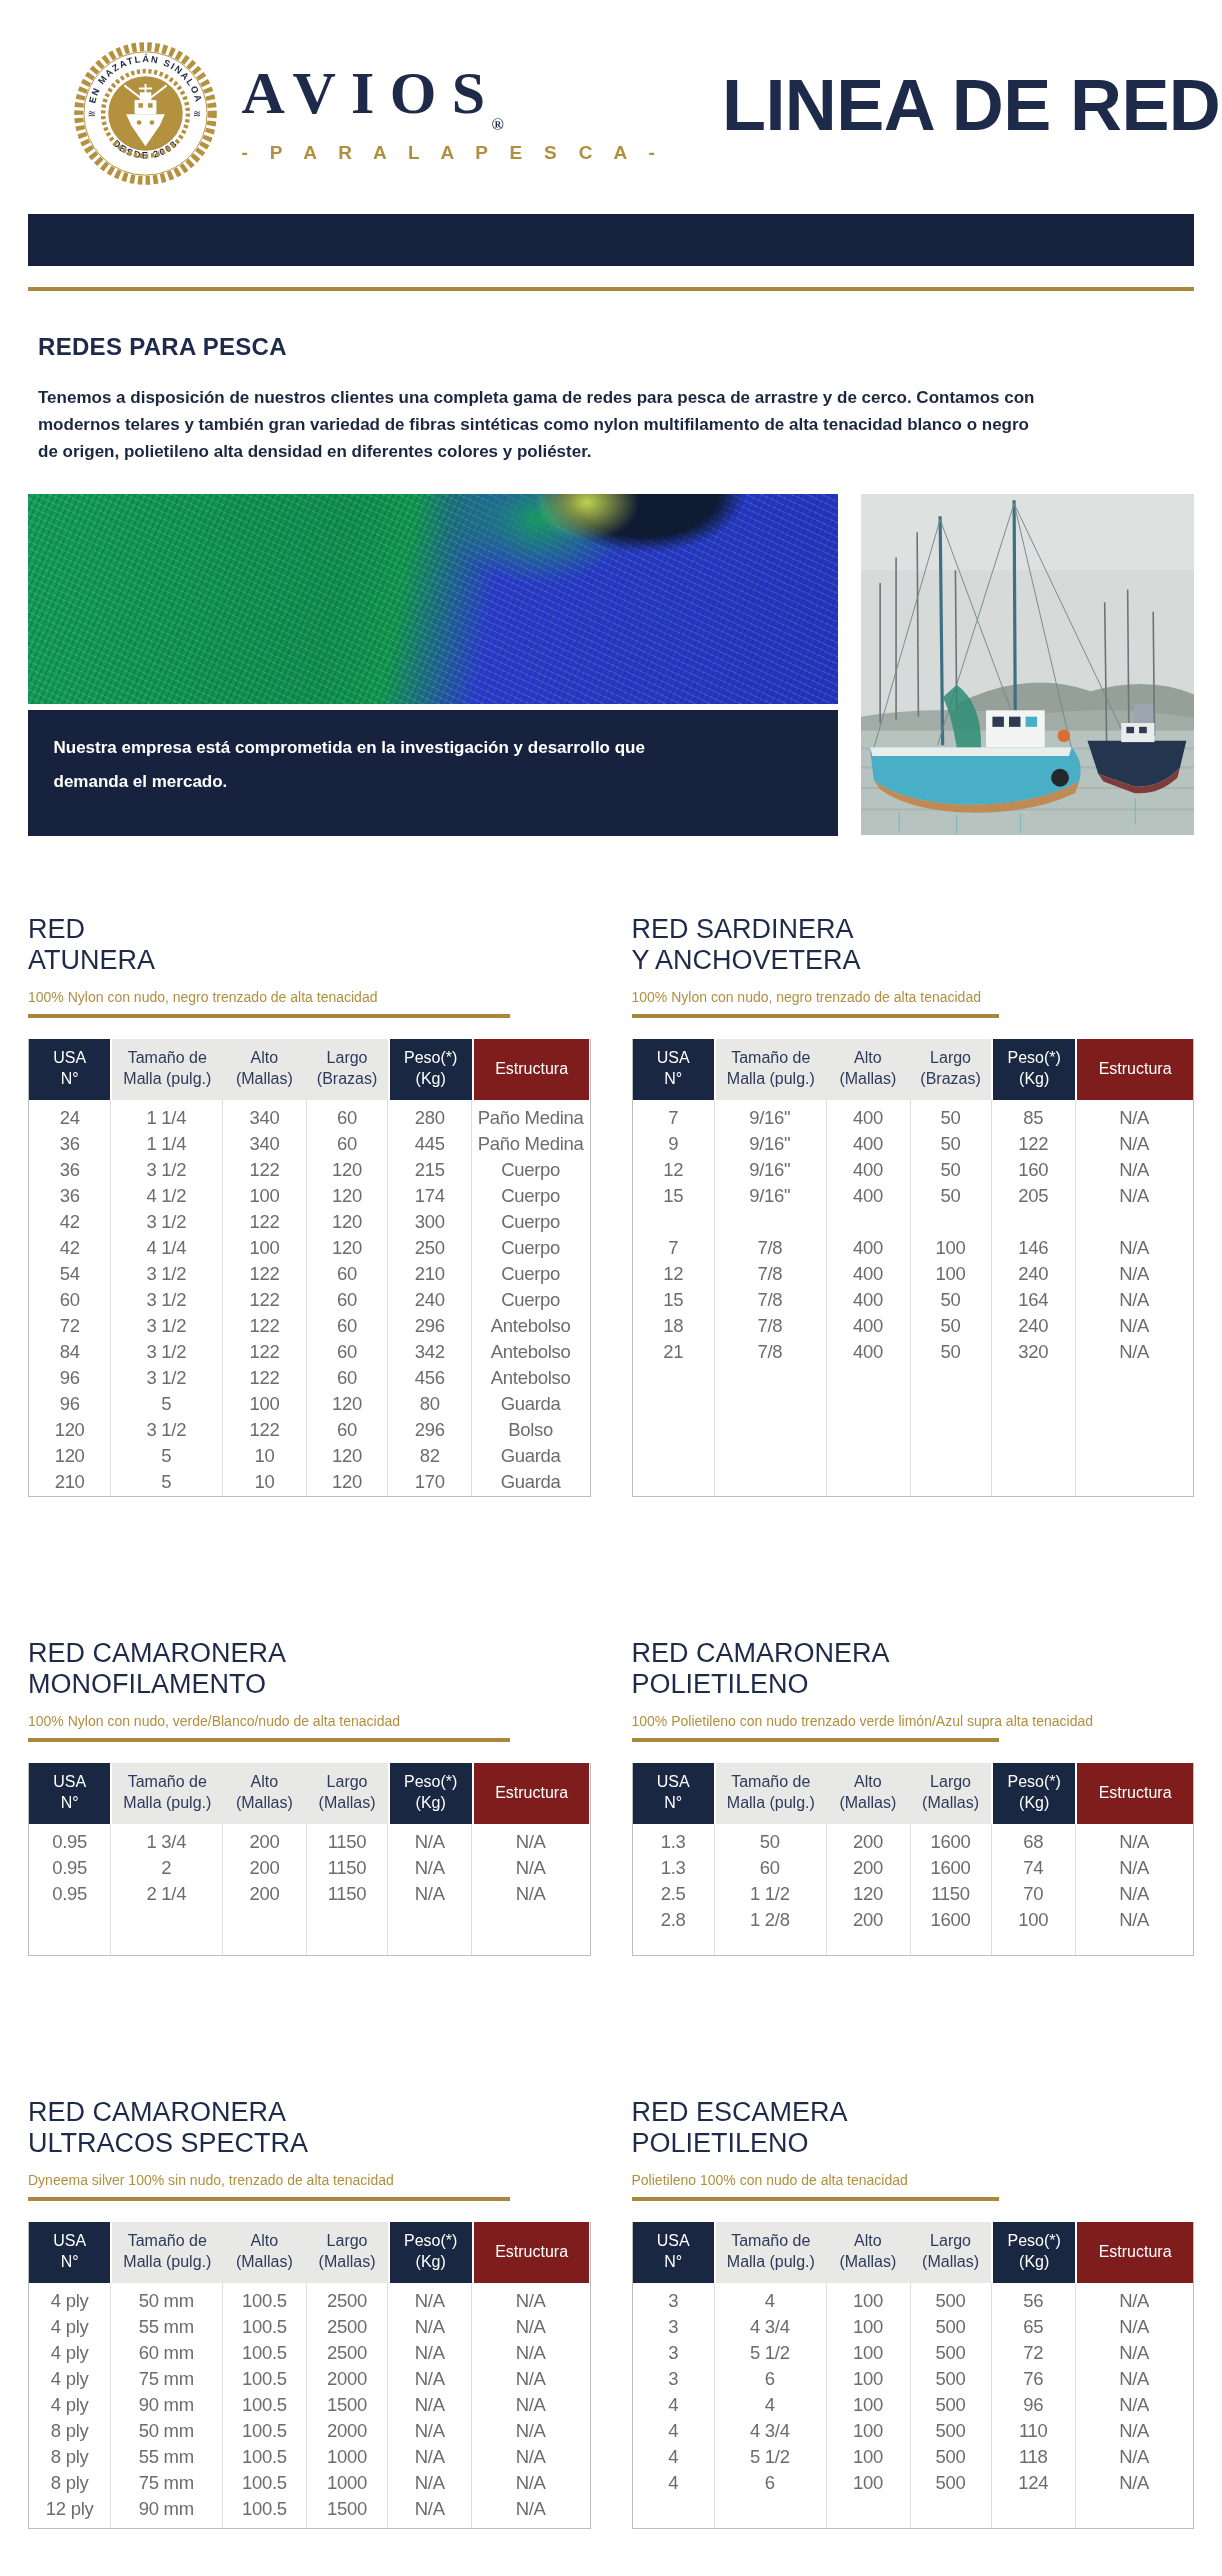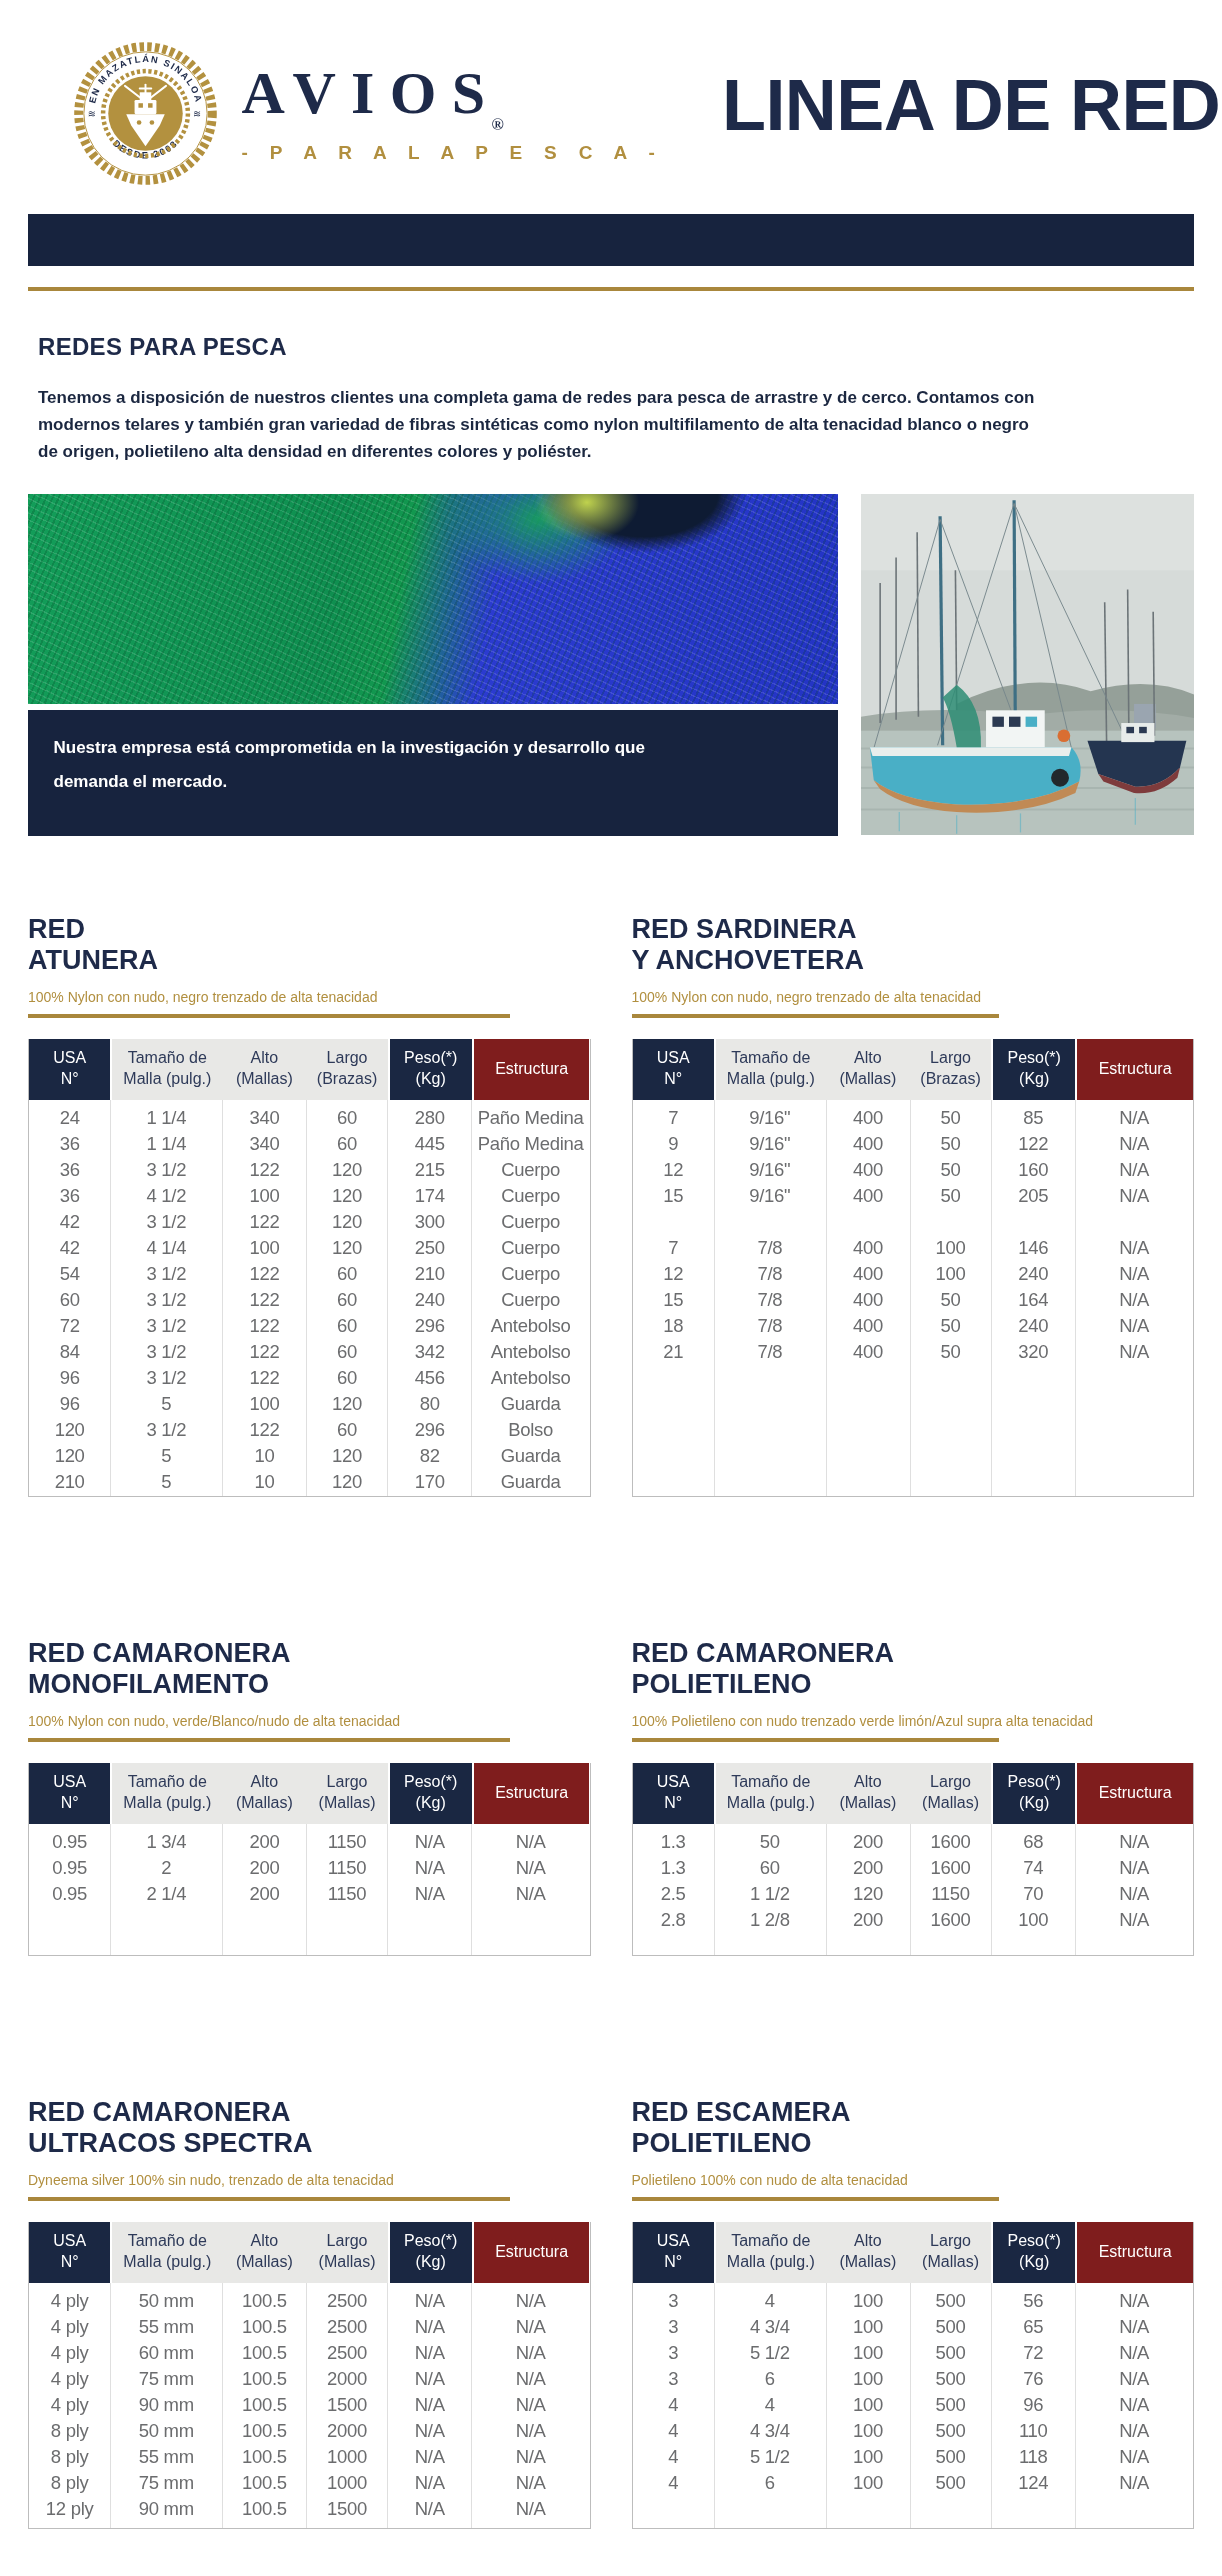--- a/index.html
+++ b/index.html
@@ -55,21 +55,21 @@
   .boats { flex:1; height:341px; }
   .boats svg { width:100%; height:100%; display:block; }
 
   
   .tables-grid {
     margin:78px 28px 0 28px;
     display:grid; grid-template-columns:1fr 1fr; column-gap:41px; row-gap:141px;
     align-items:stretch;
   }
   .tcard { display:flex; flex-direction:column; }
-  .ttitle { font-size:27px; line-height:1.17; font-weight:700; color:#1E2A49; letter-spacing:0; }
+  .ttitle { font-size:27px; line-height:1.17; font-weight:400; color:#1E2A49; letter-spacing:0; }
   .tsub   { margin-top:12.7px; font-size:14px; color:#B18F3F; }
   .trule  { margin-top:9px; height:3.8px; background:#A9873C; }
   .col-l .trule { width:482px; }
   .col-r .trule { width:367px; }
 
   .ttable { margin-top:20.4px; flex:1; display:flex; flex-direction:column;
             border-left:0.6px solid #BDBDBD; border-right:0.6px solid #BDBDBD; border-bottom:0.6px solid #BDBDBD; }
   .thead, .trow { display:grid; grid-template-columns:14.5% 20% 15% 14.5% 15% 21%; }
   .hcell {
     height:61px; display:flex; flex-direction:column; align-items:center; justify-content:center;

